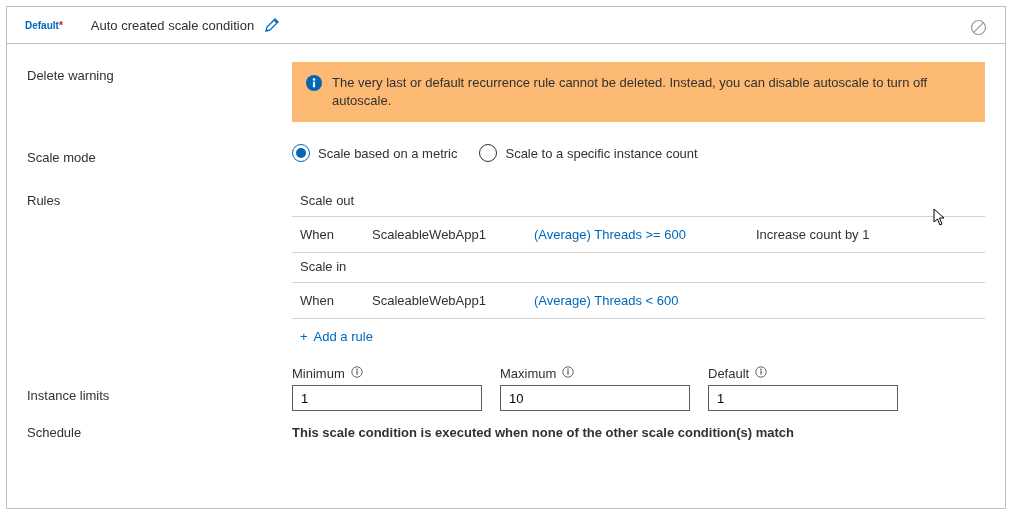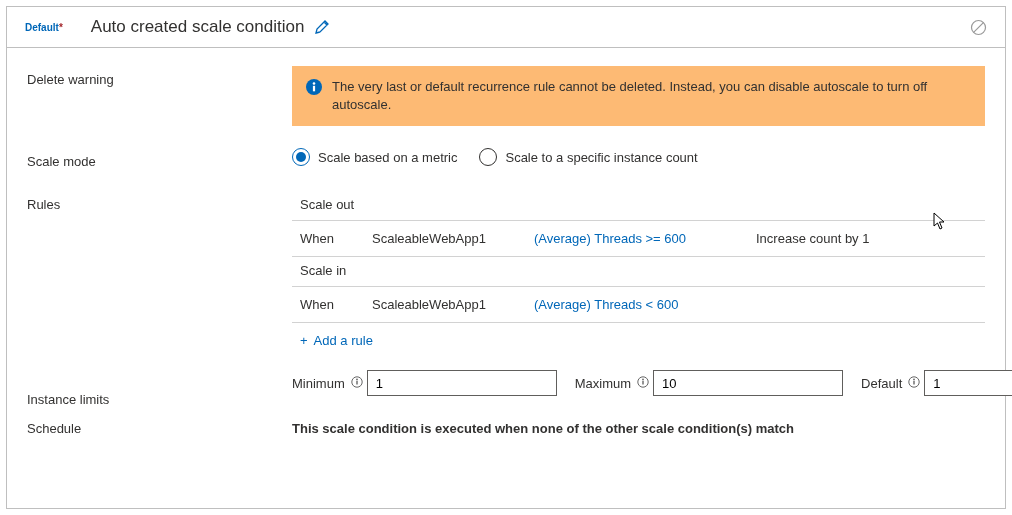--- a/index.html
+++ b/index.html
@@ -25,21 +25,21 @@
   }
   .panel-title {
     font-weight: 600;
     color: #0067b8;
     font-size: 10px;
   }
   .panel-title .asterisk { color: #a4262c; }
   .panel-subtitle {
     margin-left: 28px;
     color: #323130;
-    font-size: 17px;
+    font-size: 13px;
   }
   .edit-icon {
     margin-left: 10px;
     color: #0067b8;
     cursor: pointer;
     display: inline-flex;
   }
   .header-right {
     position: absolute;
     right: 18px;
@@ -126,21 +126,21 @@
     color: #0067b8;
     cursor: pointer;
     padding: 10px 8px 0 8px;
   }
   .limits-row {
     display: flex;
     gap: 18px;
   }
   .limit-field {
     display: flex;
-    flex-direction: row;
+    flex-direction: column;
     gap: 4px;
   }
   .limit-label {
     display: flex;
     align-items: center;
     gap: 6px;
     color: #323130;
   }
   .limit-input {
     border: 1px solid #605e5c;

